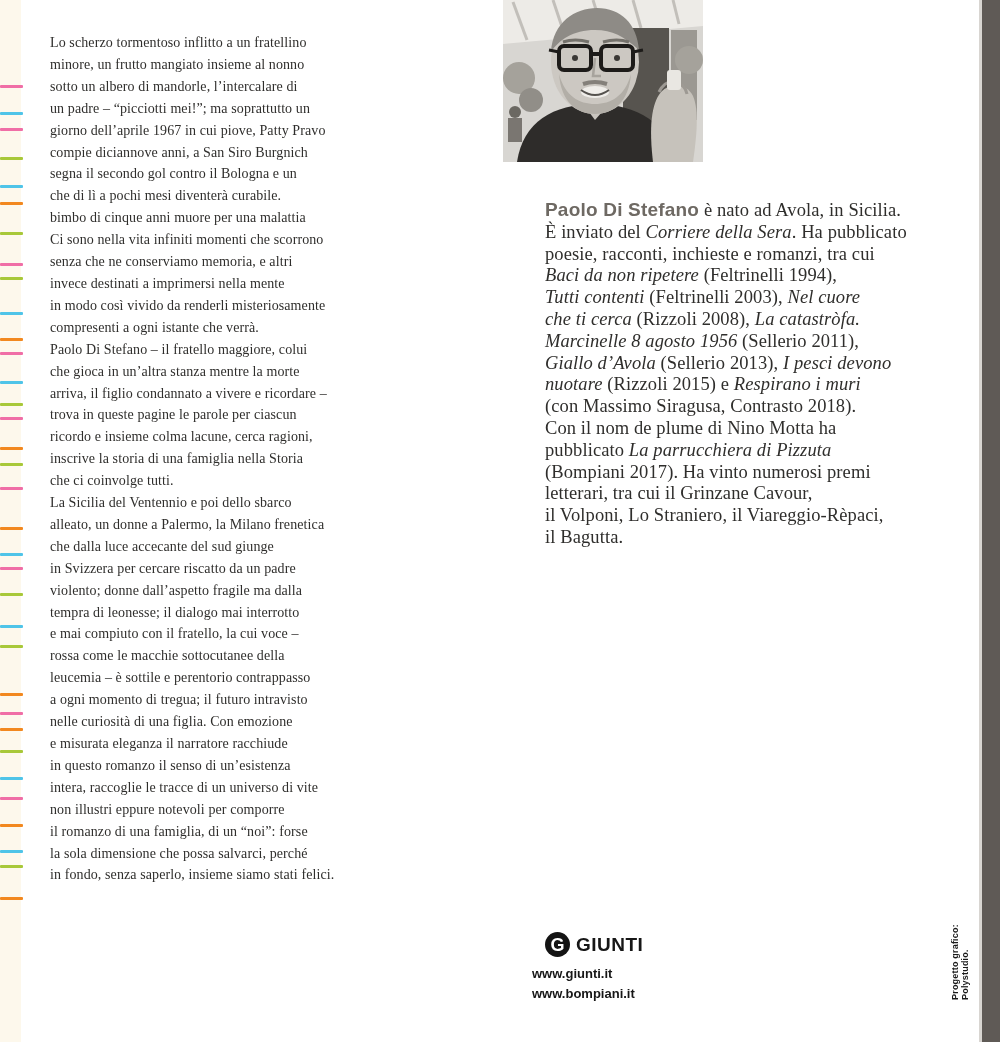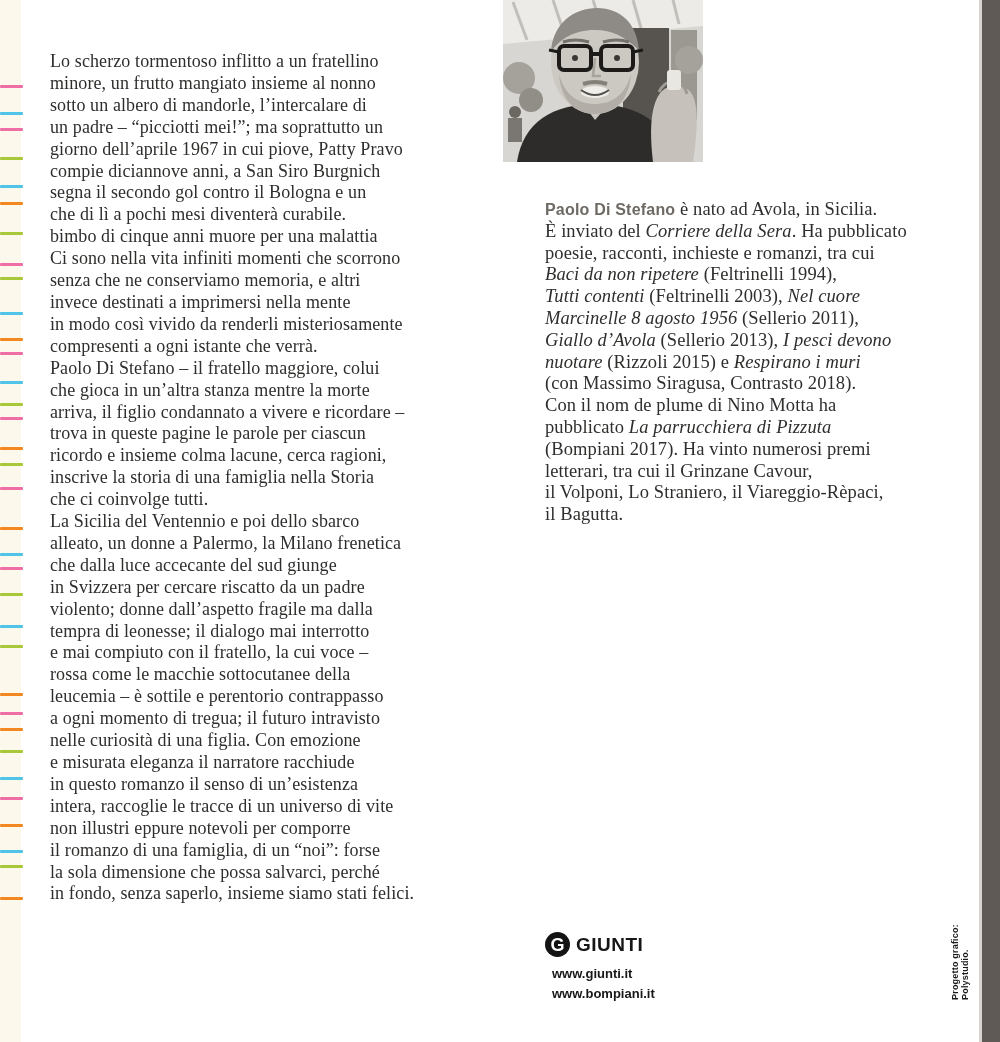--- a/index.html
+++ b/index.html
@@ -5,36 +5,36 @@
   html,body{margin:0;padding:0;background:#ffffff;}
   .page{position:relative;width:1000px;height:1042px;background:#ffffff;overflow:hidden;
         font-family:"Liberation Serif",serif;color:#2f2e2c;}
   
   .spine{position:absolute;left:0;top:0;width:21px;height:1042px;background:#fdf8ec;overflow:visible;}
   .dash{position:absolute;left:0;width:23px;height:3px;border-radius:1px;}
   
   .photo{position:absolute;left:503px;top:0;width:200px;height:162px;margin:0;}
   .photo svg{display:block;width:200px;height:162px;}
   
-  .col-left{position:absolute;left:50px;top:51px;width:430px;font-size:18px;line-height:21.9px;
+  .col-left{position:absolute;left:50px;top:32px;width:430px;font-size:14px;line-height:21.9px;
             letter-spacing:.1px;}
   .col-right{position:absolute;left:545px;top:199px;width:390px;font-size:18.5px;line-height:21.8px;
             letter-spacing:.1px;}
   .tline{white-space:nowrap;}
   .name-bold{font-family:"Liberation Sans",sans-serif;font-weight:bold;color:#6e6963;
-             font-size:16px;letter-spacing:.2px;}
+             font-size:19px;letter-spacing:.2px;}
   .ital{font-style:italic;}
   
   .logo-row{position:absolute;left:545px;top:932px;display:flex;align-items:center;gap:6px;}
   .logo-g{width:25px;height:25px;border-radius:50%;background:#141414;color:#ffffff;
           font-family:"Liberation Sans",sans-serif;font-weight:bold;font-size:18px;
           display:flex;align-items:center;justify-content:center;line-height:1;}
   .logo-text{font-family:"Liberation Sans",sans-serif;font-weight:bold;font-size:19px;
              letter-spacing:.5px;color:#161616;}
-  .urls{position:absolute;left:552px;top:964px;font-family:"Liberation Sans",sans-serif;
+  .urls{position:absolute;left:532px;top:964px;font-family:"Liberation Sans",sans-serif;
         font-weight:bold;font-size:13px;line-height:20px;color:#161616;}
   
   .credit{position:absolute;left:950px;top:886px;height:114px;writing-mode:vertical-rl;
           transform:rotate(180deg);font-family:"Liberation Sans",sans-serif;font-weight:bold;
           font-size:9px;color:#1a1a1a;letter-spacing:.2px;}
   
   .band{position:absolute;right:0;top:0;width:18px;height:1042px;background:#5f5a56;
         border-left:3px solid #d8d5d1;}
 </style>
 </head>
@@ -171,20 +171,21 @@
       <div class="tline">la sola dimensione che possa salvarci, perché</div>
       <div class="tline">in fondo, senza saperlo, insieme siamo stati felici.</div>
     </div>
 
   <div class="col-right" id="bio">
       <div class="tline"><span class="name-bold">Paolo Di Stefano</span><span> è nato ad Avola, in Sicilia.</span></div>
       <div class="tline"><span>È inviato del </span><span class="ital">Corriere della Sera</span><span>. Ha pubblicato</span></div>
       <div class="tline"><span>poesie, racconti, inchieste e romanzi, tra cui</span></div>
       <div class="tline"><span class="ital">Baci da non ripetere</span><span> (Feltrinelli 1994),</span></div>
       <div class="tline"><span class="ital">Tutti contenti</span><span> (Feltrinelli 2003), </span><span class="ital">Nel cuore</span></div>
+      <div class="tline"><span class="ital">che ti cerca</span><span> (Rizzoli 2008), </span><span class="ital">La catastròfa.</span></div>
       <div class="tline"><span class="ital">Marcinelle 8 agosto 1956</span><span> (Sellerio 2011),</span></div>
       <div class="tline"><span class="ital">Giallo d’Avola</span><span> (Sellerio 2013), </span><span class="ital">I pesci devono</span></div>
       <div class="tline"><span class="ital">nuotare</span><span> (Rizzoli 2015) e </span><span class="ital">Respirano i muri</span></div>
       <div class="tline"><span>(con Massimo Siragusa, Contrasto 2018).</span></div>
       <div class="tline"><span>Con il nom de plume di Nino Motta ha</span></div>
       <div class="tline"><span>pubblicato </span><span class="ital">La parrucchiera di Pizzuta</span></div>
       <div class="tline"><span>(Bompiani 2017). Ha vinto numerosi premi</span></div>
       <div class="tline"><span>letterari, tra cui il Grinzane Cavour,</span></div>
       <div class="tline"><span>il Volponi, Lo Straniero, il Viareggio-Rèpaci,</span></div>
       <div class="tline"><span>il Bagutta.</span></div>

